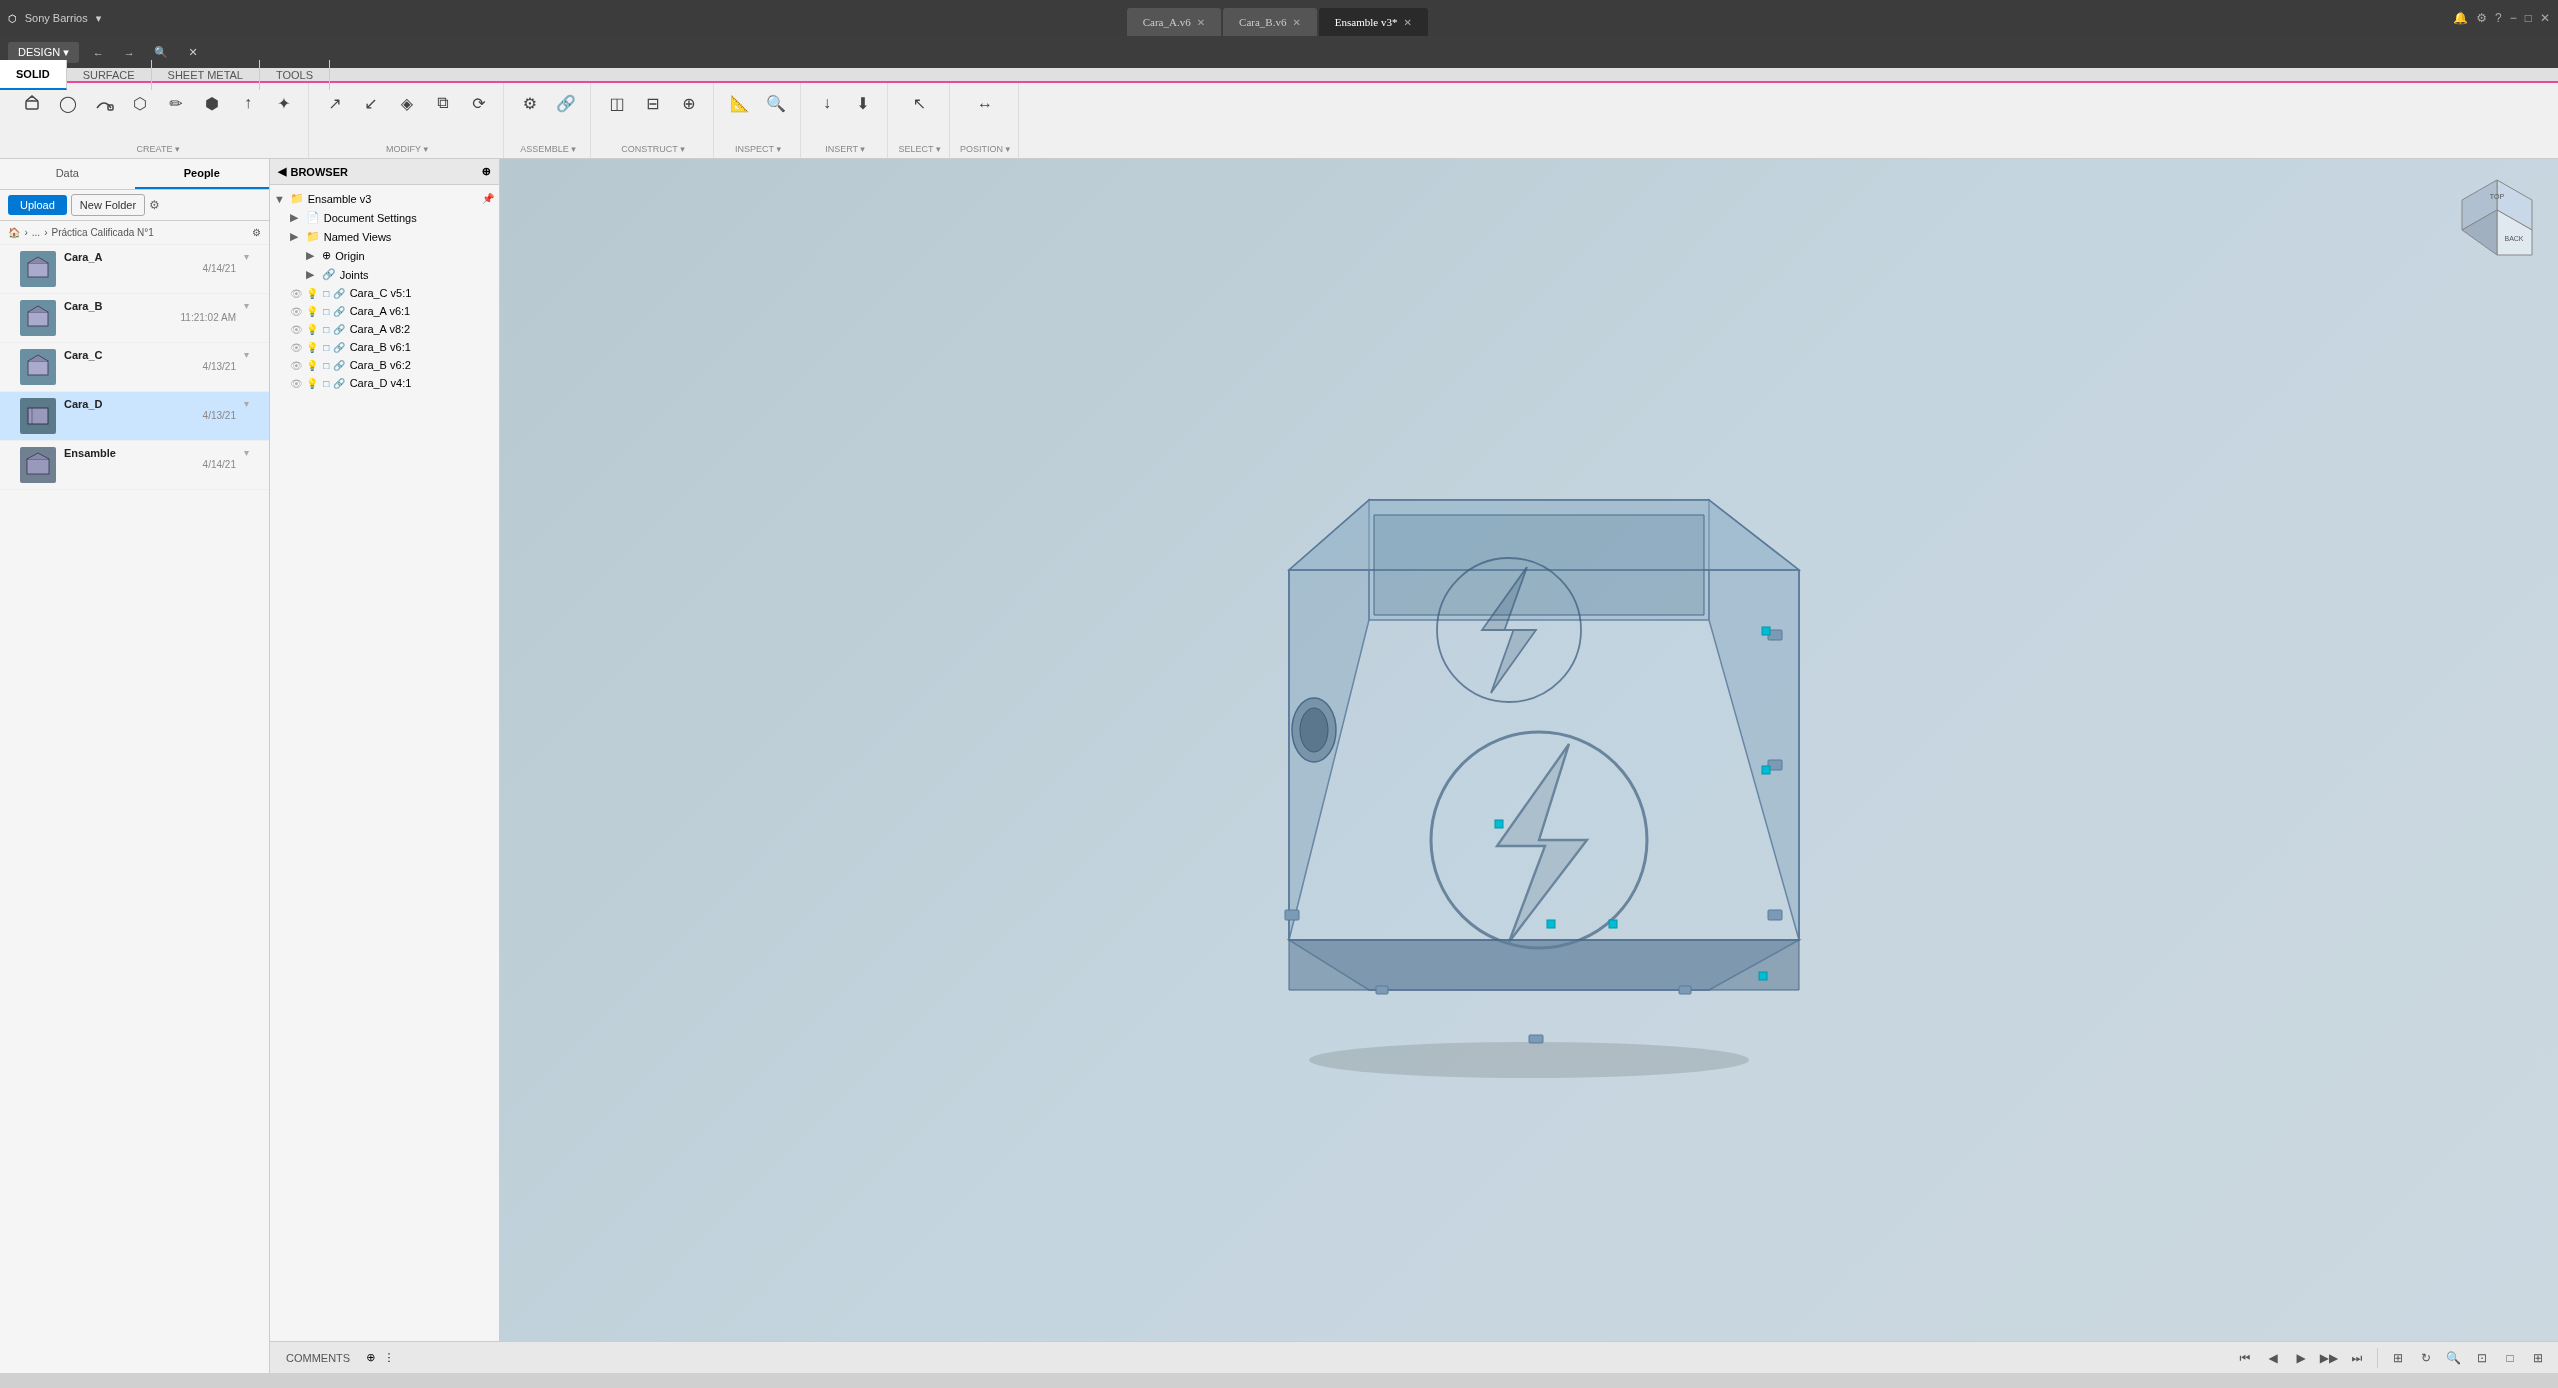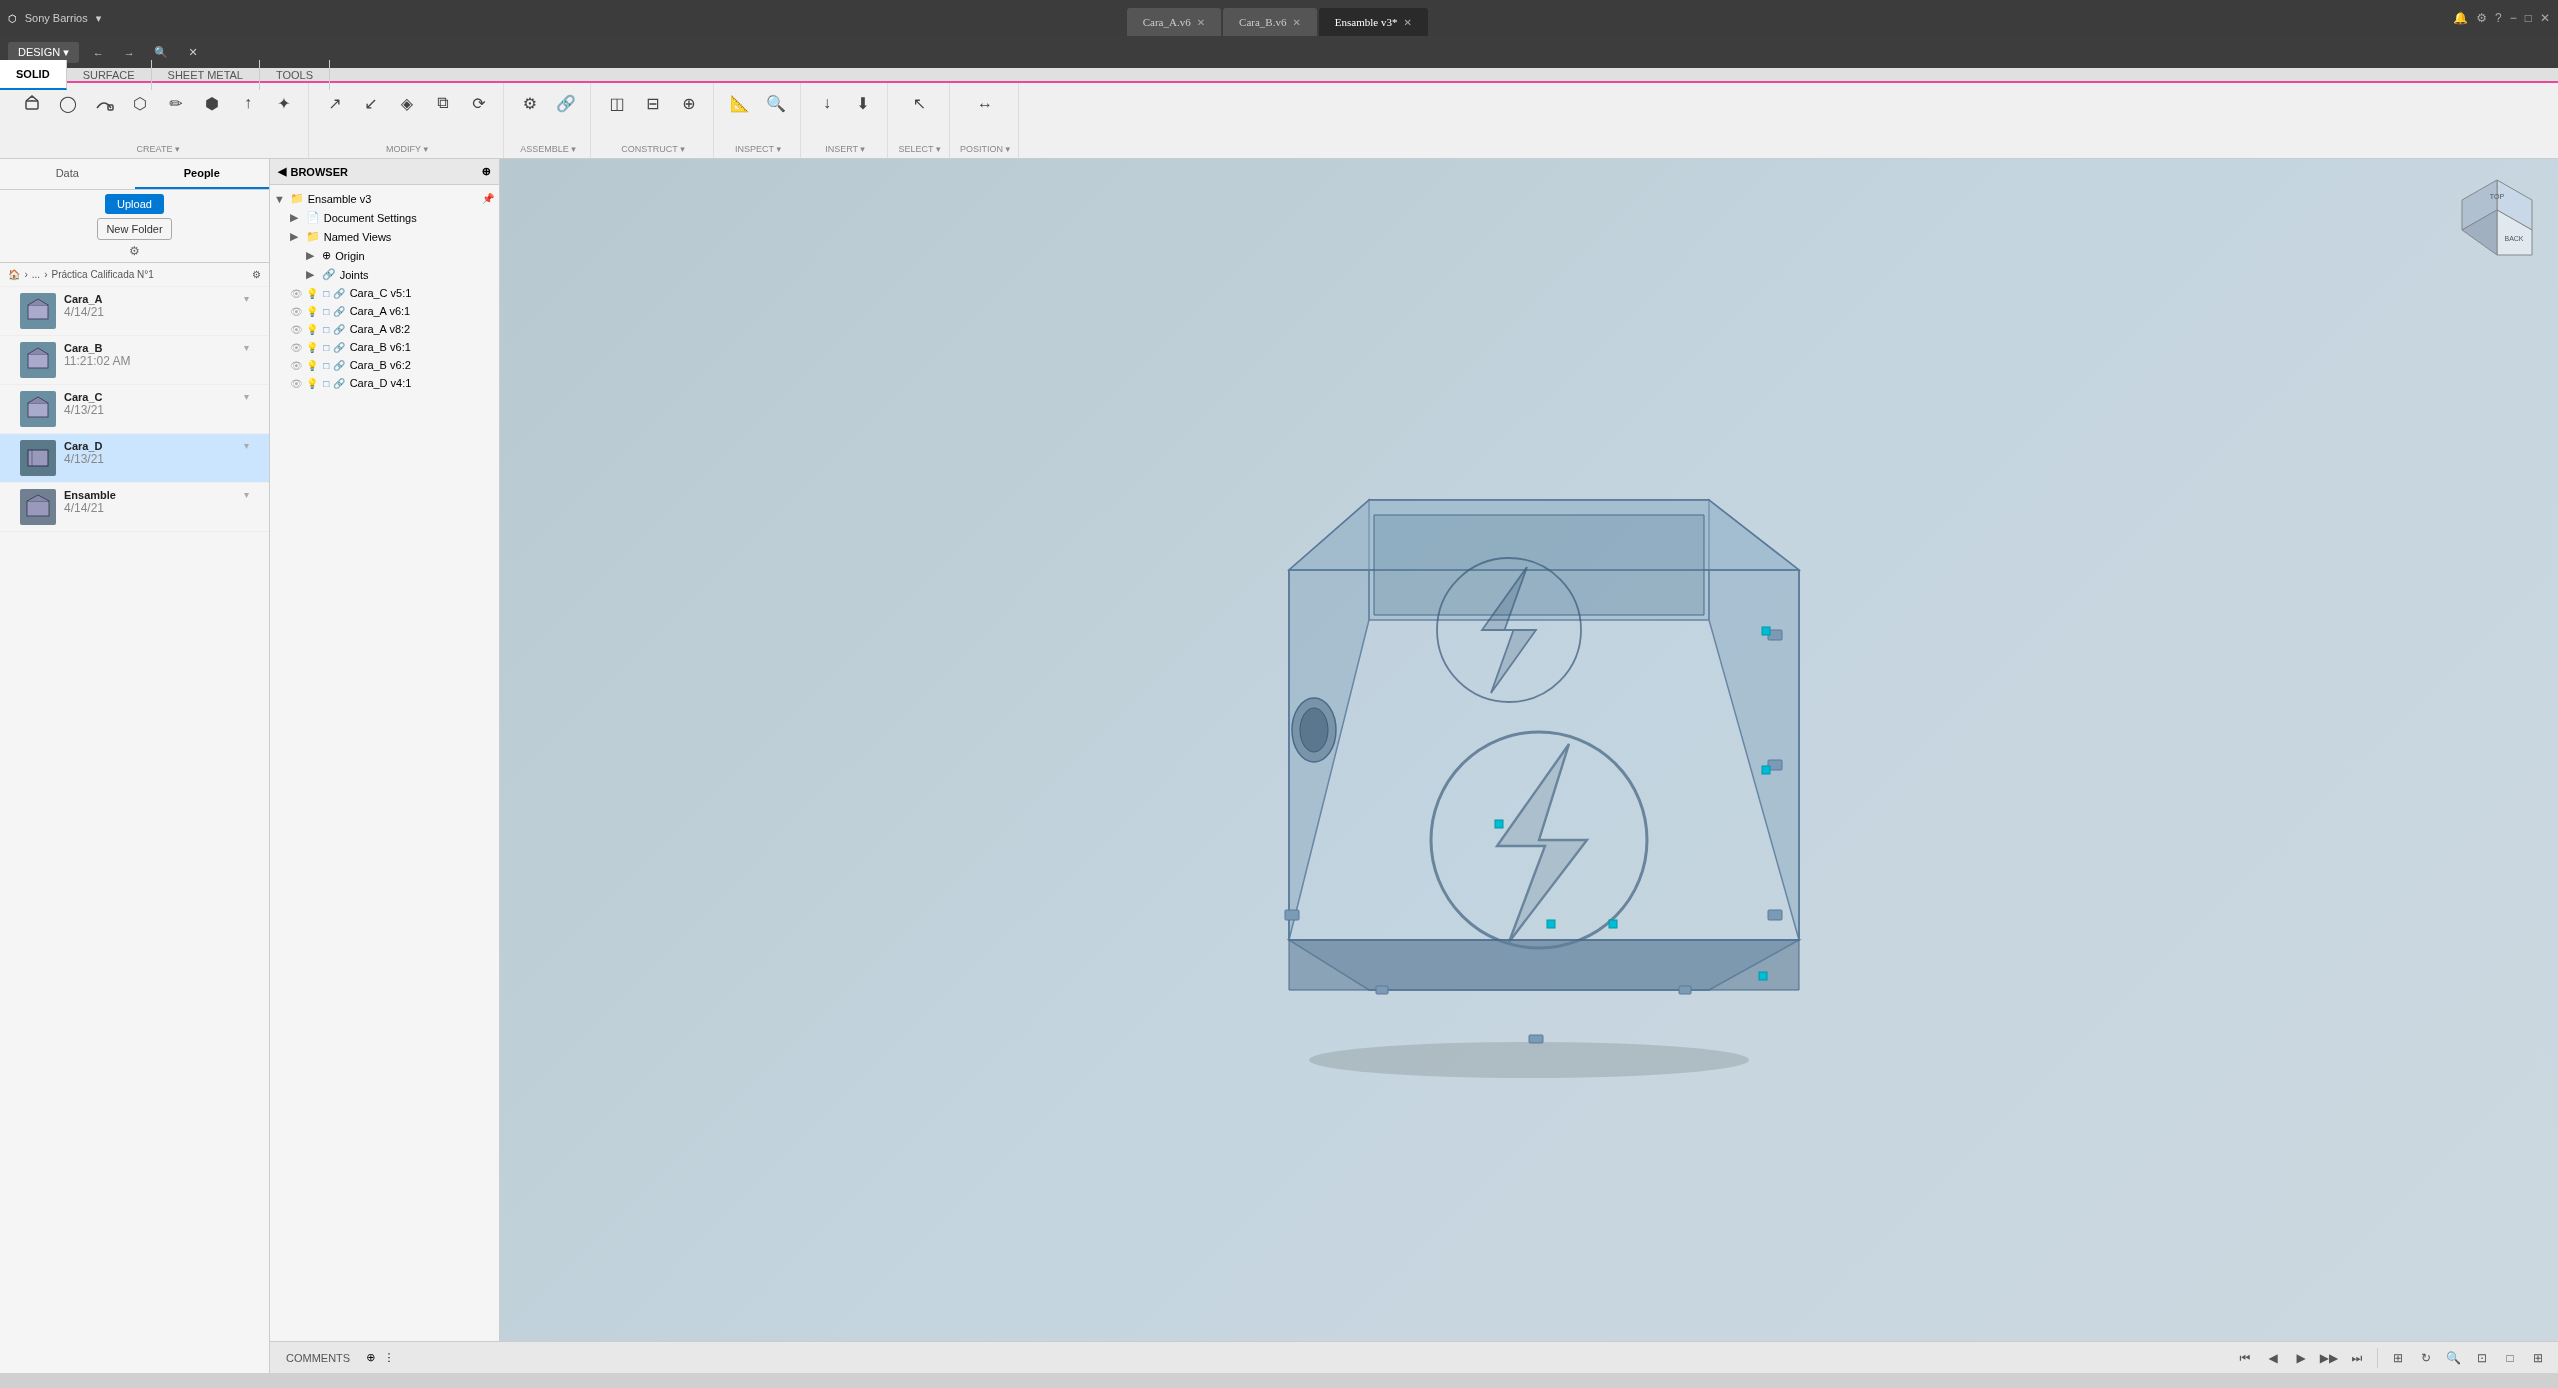--- a/index.html
+++ b/index.html
@@ -54,31 +54,31 @@
       width: 32px; height: 32px; display: flex; align-items: center; justify-content: center;
       cursor: pointer; border-radius: 3px; font-size: 16px; color: #444;
     }
     .ribbon-icon svg { width: 20px; height: 20px; }
 
     
     .left-panel { width: 270px; background: #f5f5f5; border-right: 1px solid #ccc; display: flex; flex-direction: column; flex-shrink: 0; }
     .left-panel-tabs { display: flex; border-bottom: 1px solid #ccc; }
     .left-tab { flex: 1; text-align: center; padding: 8px; font-size: 11px; cursor: pointer; color: #555; border-bottom: 2px solid transparent; }
     .left-tab.active { color: #000; border-bottom: 2px solid #0078d4; font-weight: bold; }
-    .left-toolbar { display: flex; align-items: center; padding: 4px 18px; gap: 4px; border-bottom: 1px solid #ccc; flex-direction: column; }
+    .left-toolbar { display: flex; align-items: center; padding: 4px 8px; gap: 4px; border-bottom: 1px solid #ccc; }
     .btn-upload { background: #0078d4; color: #fff; border: none; padding: 4px 12px; border-radius: 3px; font-size: 11px; cursor: pointer; }
     .btn-new-folder { background: none; border: 1px solid #aaa; padding: 4px 8px; border-radius: 3px; font-size: 11px; cursor: pointer; color: #333; }
     .breadcrumb { display: flex; align-items: center; padding: 6px 8px; font-size: 10px; color: #555; border-bottom: 1px solid #eee; gap: 4px; }
     .file-list { flex: 1; overflow-y: auto; }
     .file-item { display: flex; align-items: flex-start; padding: 6px 20px; border-bottom: 1px solid #eee; cursor: pointer; gap: 8px; }
     .file-item.selected { background: #cce5ff; }
     .file-thumb { width: 36px; height: 36px; background: #888; border-radius: 2px; flex-shrink: 0; display: flex; align-items: center; justify-content: center; }
     .file-info { flex: 1; }
     .file-name { font-size: 11px; font-weight: bold; color: #222; }
-    .file-date { font-size: 12px; color: #888; }
+    .file-date { font-size: 10px; color: #888; text-align: right; }
     .file-menu { color: #aaa; font-size: 10px; cursor: pointer; }
     .browser-panel { width: 230px; background: #f5f5f5; border-right: 1px solid #ccc; flex-shrink: 0; }
     .browser-header { display: flex; align-items: center; padding: 6px 8px; background: #e8e8e8; border-bottom: 1px solid #ccc; font-size: 11px; font-weight: bold; }
     .browser-tree { padding: 4px 0; font-size: 11px; }
     .tree-item { display: flex; align-items: center; padding: 3px 4px; cursor: pointer; gap: 4px; }
     .tree-arrow { width: 12px; color: #666; }
 
     
     .canvas-area { flex: 1; position: relative; background: linear-gradient(135deg, #b8c8d0 0%, #c5d5df 50%, #ccd8e0 100%); display: flex; align-items: center; justify-content: center; }
 

